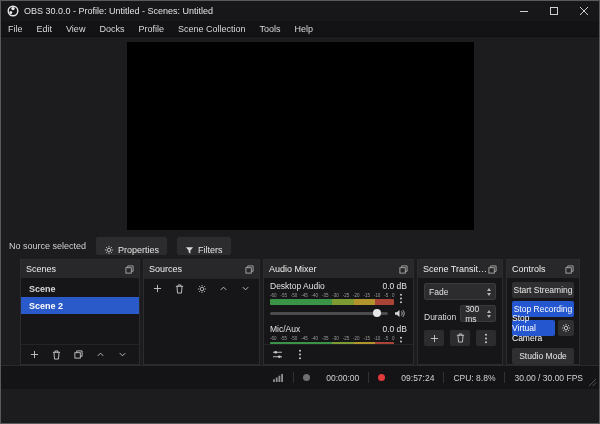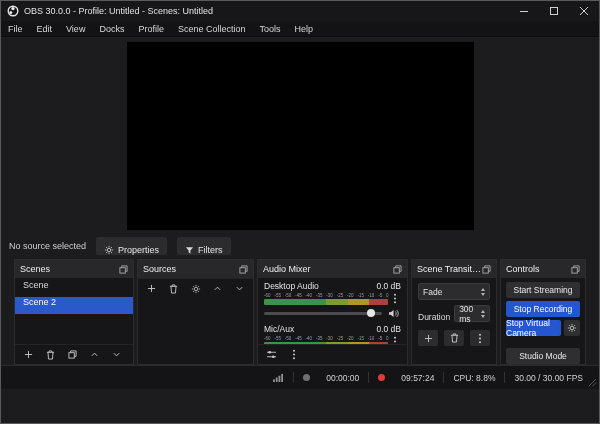--- a/index.html
+++ b/index.html
@@ -18,35 +18,35 @@
   .menubar { height: 16px; background: #131316; display: flex; align-items: center; gap: 0; font-size: 9px; color: #d8d8d8; border-bottom: 1px solid #0d0d0f; }
   .menuitem { padding: 0 7px; height: 100%; display: flex; align-items: center; }
   
   .workspace { height: 196px; background: #1c1c1e; display: flex; justify-content: center; align-items: flex-start; }
   .canvas { width: 347px; height: 188px; margin-top: 5px; background: #000; }
   
   .srcbar { height: 26px; display: flex; align-items: center; padding: 0 8px; font-size: 9px; color: #cfcfcf; }
   .srcbar .btn { margin-left: 10px; height: 18px; background: #2c2c2e; border-radius: 2px; display: flex; align-items: flex-end; gap: 4px; padding: 0 8px; color: #e4e4e4; }
   .srcbar .btn:first-of-type { margin-left: 42px; }
   
-  .docks { height: 106px; display: flex; gap: 3px; padding: 0 13px; }
+  .docks { height: 106px; display: flex; gap: 3px; padding: 0 19px; }
   .dock { background: #161618; border: 1px solid #2c2c2e; display: flex; flex-direction: column; overflow: hidden; }
   .dock-header { height: 18px; background: #28282a; flex: none; display: flex; align-items: center; justify-content: space-between; padding: 0 5px; font-size: 9px; color: #efefef; }
   .dock-title { white-space: nowrap; overflow: hidden; text-overflow: ellipsis; }
   .dock-body { flex: 1; position: relative; overflow: hidden; }
   .dock-toolbar { height: 20px; flex: none; border-top: 1px solid #242426; display: flex; align-items: center; gap: 9px; padding: 0 7px; color: #c9c9c9; }
   .tbtn { display: flex; align-items: center; justify-content: center; width: 13px; height: 14px; }
   .d-scenes { width: 120px; flex: none; }
   .d-sources { width: 117px; flex: none; }
   .d-mixer { width: 151px; flex: none; }
   .d-trans { width: 86px; flex: none; }
   .d-controls { flex: 1; }
   
   .list { padding-top: 2px; font-size: 9px; }
-  .list-item { height: 17px; display: flex; padding: 0 8px; gap: 5px; color: #d8d8d8; }
+  .list-item { height: 17px; display: flex; align-items: center; padding: 0 8px; gap: 5px; color: #d8d8d8; font-weight: bold; }
   .list-item.selected { background: #2a59c9; color: #fff; }
   .src-icons { margin-left: auto; display: flex; gap: 6px; align-items: center; }
   .dim { color: #8a8a8a; }
   
   .channel { padding: 3px 6px 2px; }
   .ch-top { display: flex; justify-content: space-between; font-size: 8.5px; color: #e2e2e2; height: 11px; }
   .ch-mid { display: flex; }
   .ch-left { flex: 1; min-width: 0; }
   .ticks { display: flex; justify-content: space-between; font-size: 6px; color: #9a9a9a; height: 7px; line-height: 7px; width: 134%; transform: scale(0.75); transform-origin: left center; }
   .meter { height: 6px; border-radius: 1px; background: linear-gradient(90deg,#3a9347 0%,#3a9347 50%,#7e9b33 50%,#7e9b33 68%,#b1952c 68%,#b1952c 85%,#a94436 85%,#a94436 100%); }

